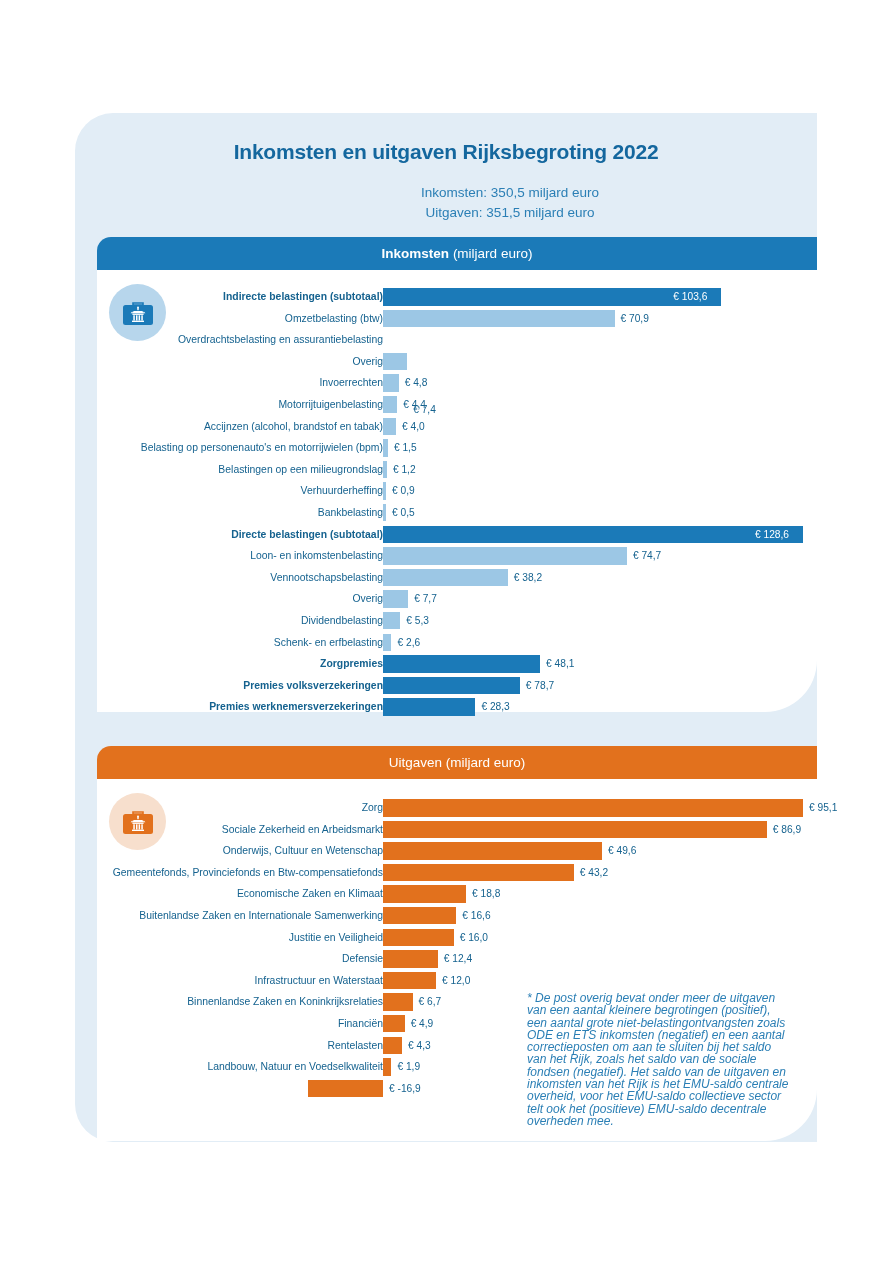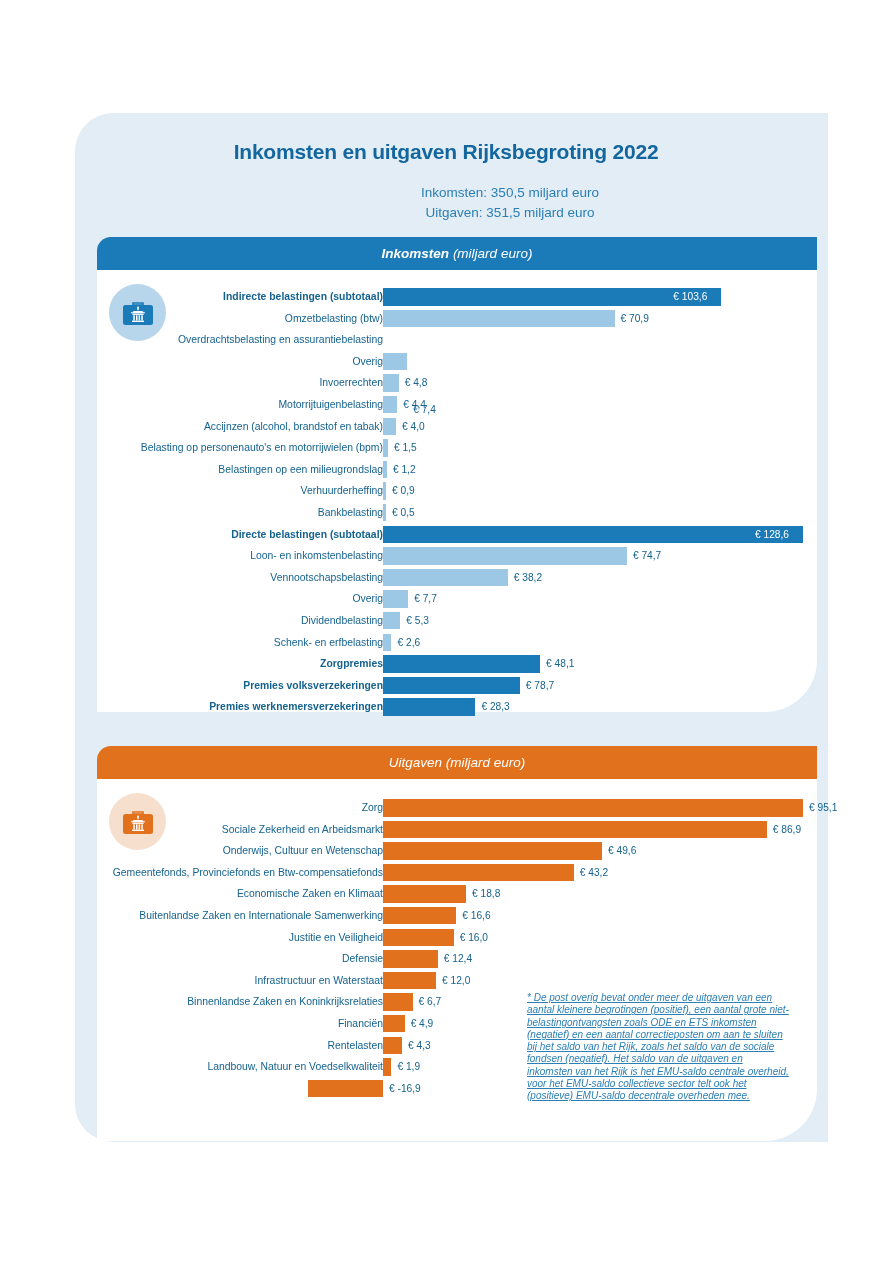--- a/index.html
+++ b/index.html
@@ -17,21 +17,20 @@
 
   
   #infographic-card {
     position: absolute;
     left: 75px;
     top: 113px;
     width: 742px;
     height: 1029px;
     background: #e2edf6;
     border-radius: 38px 0 0 38px;
-    padding-left: 11px;
   }
 
   
   #main-title {
     position: absolute;
     left: 0;
     top: 27px;
     width: 742px;
     text-align: center;
     font-size: 21px;
@@ -60,21 +59,20 @@
   #expense-panel { top: 633px; }
 
   .section-header {
     position: relative;
     height: 33px;
     border-radius: 14px 0 0 0;
     color: #ffffff;
     font-size: 13.5px;
     text-align: center;
     line-height: 33px;
-    font-style: italic;
   }
   .section-header .hdr-strong { font-weight: bold; }
   #income-header { background: #1b7ab8; }
   #expense-header { background: #e2711d; }
 
   .section-body {
     position: relative;
     background: #ffffff;
     border-radius: 0 0 52px 0;
   }
@@ -155,26 +153,25 @@
   
   #expense-rows .bar-fill { background: #e2711d; }
   #expense-rows .bar-value { color: #15628f; }
 
   
   #footnote {
     position: absolute;
     left: 430px;
     top: 213px;
     width: 262px;
-    font-size: 10px;
+    font-size: 12px;
     line-height: 12.3px;
     color: #2b7fb5;
     font-style: italic;
     text-align: left;
-    text-decoration: underline;
   }
 </style>
 </head>
 <body>
 
 <div id="infographic-card">
 
   <div id="main-title">Inkomsten en uitgaven Rijksbegroting 2022</div>
 
   <div id="subtitle-block">

